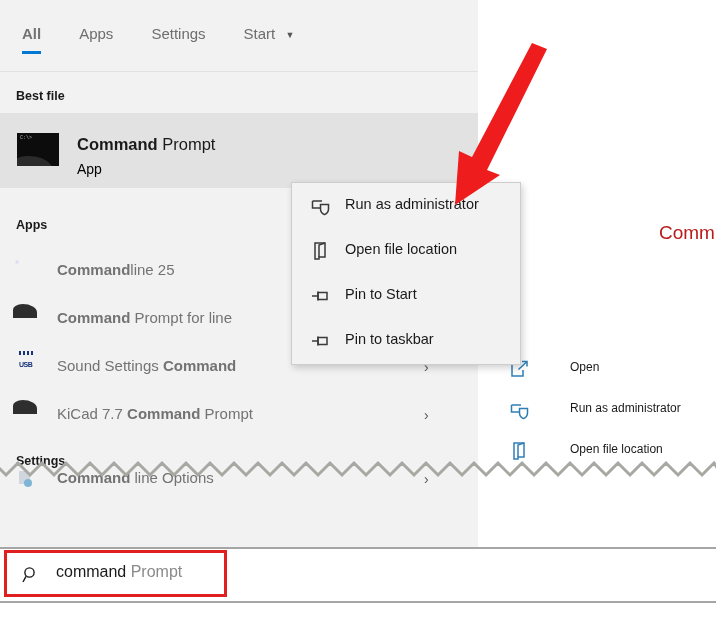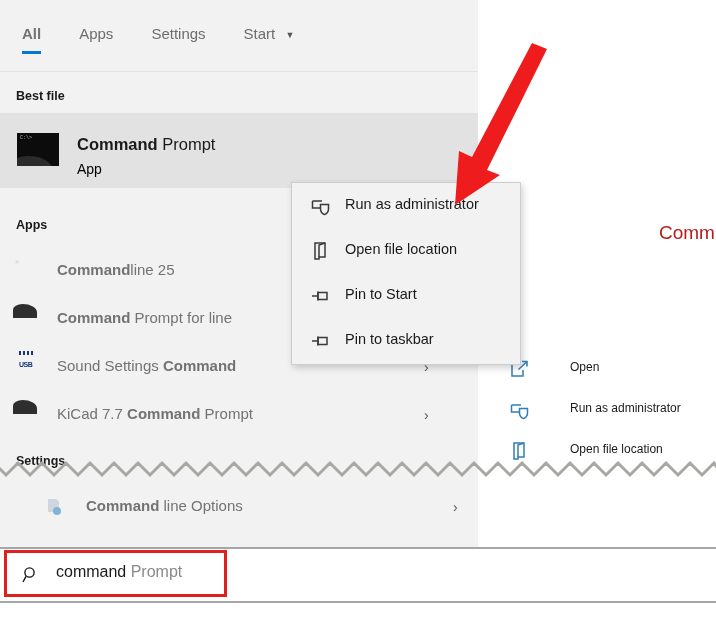--- a/index.html
+++ b/index.html
@@ -347,21 +347,21 @@
       <span class="ic-console"></span>
     </span>
     <div class="row-label">
       <span>KiCad 7.7 </span><b>Command</b><span> Prompt</span>
     </div>
     <span class="chev">›</span>
   </div>
 
   <div class="section-head" style="top:454px;">Settings</div>
 
-  <div class="row" style="top:484px;margin-left:29px;">
+  <div class="row" style="top:456px;">
     <span class="row-icon">
       <span class="ic-settings"></span>
     </span>
     <div class="row-label">
       <b>Command</b><span> line Options</span>
     </div>
     <span class="chev">›</span>
   </div>
 
   <div class="ctx-menu">

